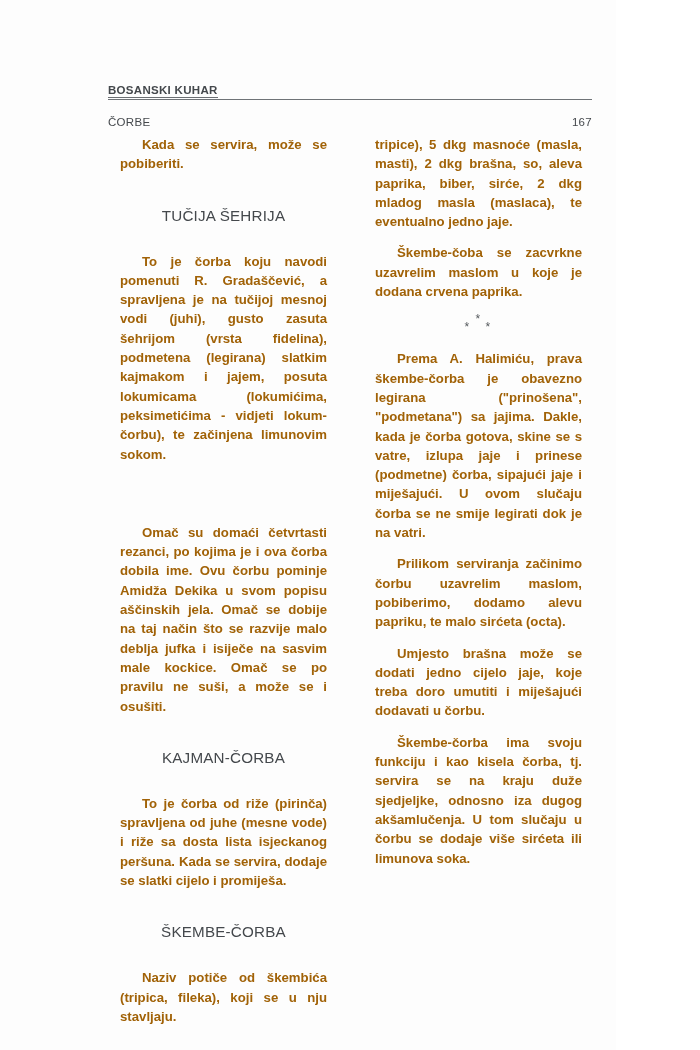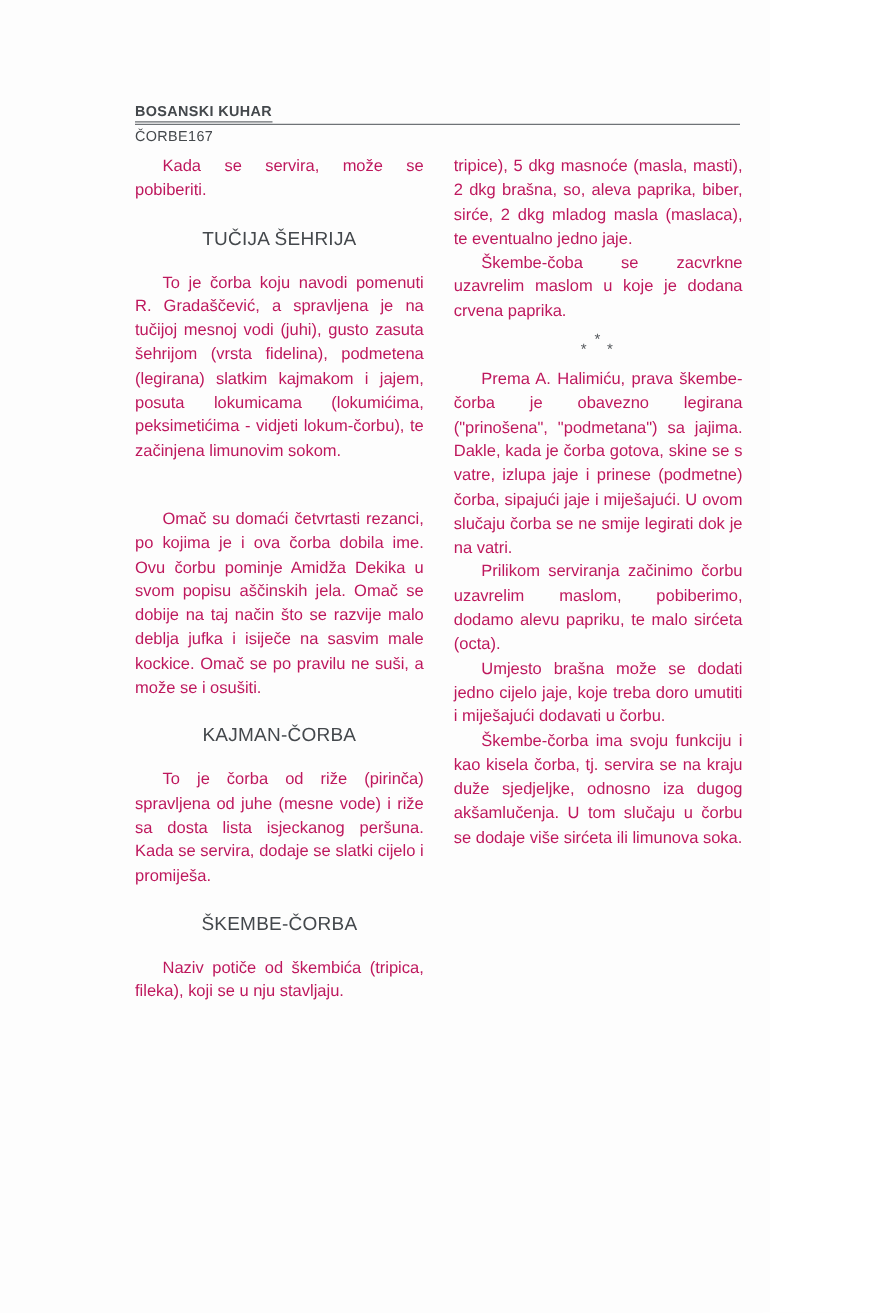--- a/index.html
+++ b/index.html
@@ -41,22 +41,23 @@
     line-height: 12px;
   }
   .runhead-rule {
     margin-top: 1px;
     width: 100%;
     height: 1.3px;
     background: #6f7377;
   }
   .runhead-row {
     display: flex;
+    justify-content: space-between;
     align-items: baseline;
-    margin-top: 4px;
+    margin-top: 16px;
   }
   .runhead-section {
     font-size: 11.5px;
     letter-spacing: 0.3px;
     color: #44484c;
   }
   .runhead-folio {
     font-size: 11.5px;
     font-weight: normal;
     letter-spacing: 0.3px;
@@ -70,28 +71,29 @@
     top: 123px;
     width: 486px;
     display: flex;
     gap: 24px;
   }
   .col {
     width: 231px;
   }
 
   p.para {
-    margin: 0;
+    margin: 12px;
     font-size: 13.2px;
     line-height: 19.3px;
     text-align: justify;
     text-justify: inter-word;
     text-indent: 22px;
-    color: #be185d;
+    color: #a16207;
     hyphens: none;
+    font-weight: bold;
   }
   p.para.noindent {
     text-indent: 0;
   }
   h2.head {
     margin: 0;
     font-size: 15.2px;
     font-weight: normal;
     letter-spacing: 0.2px;
     color: #44484c;

